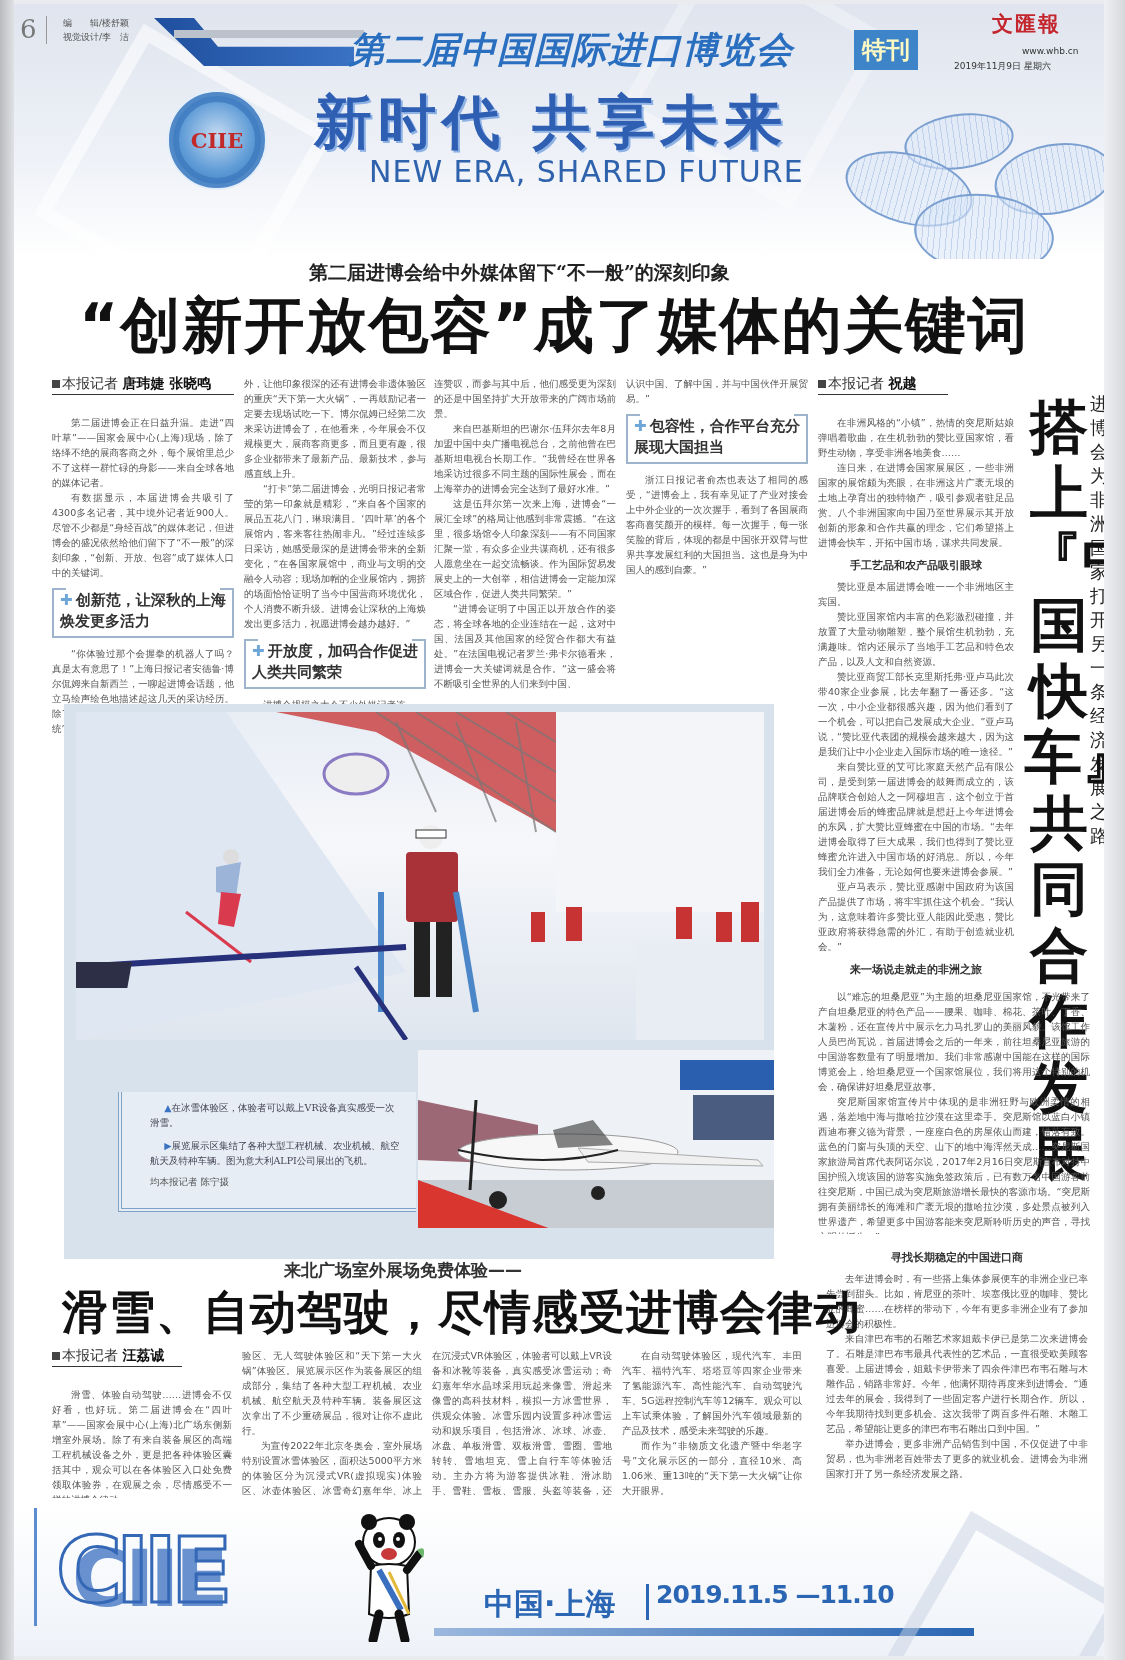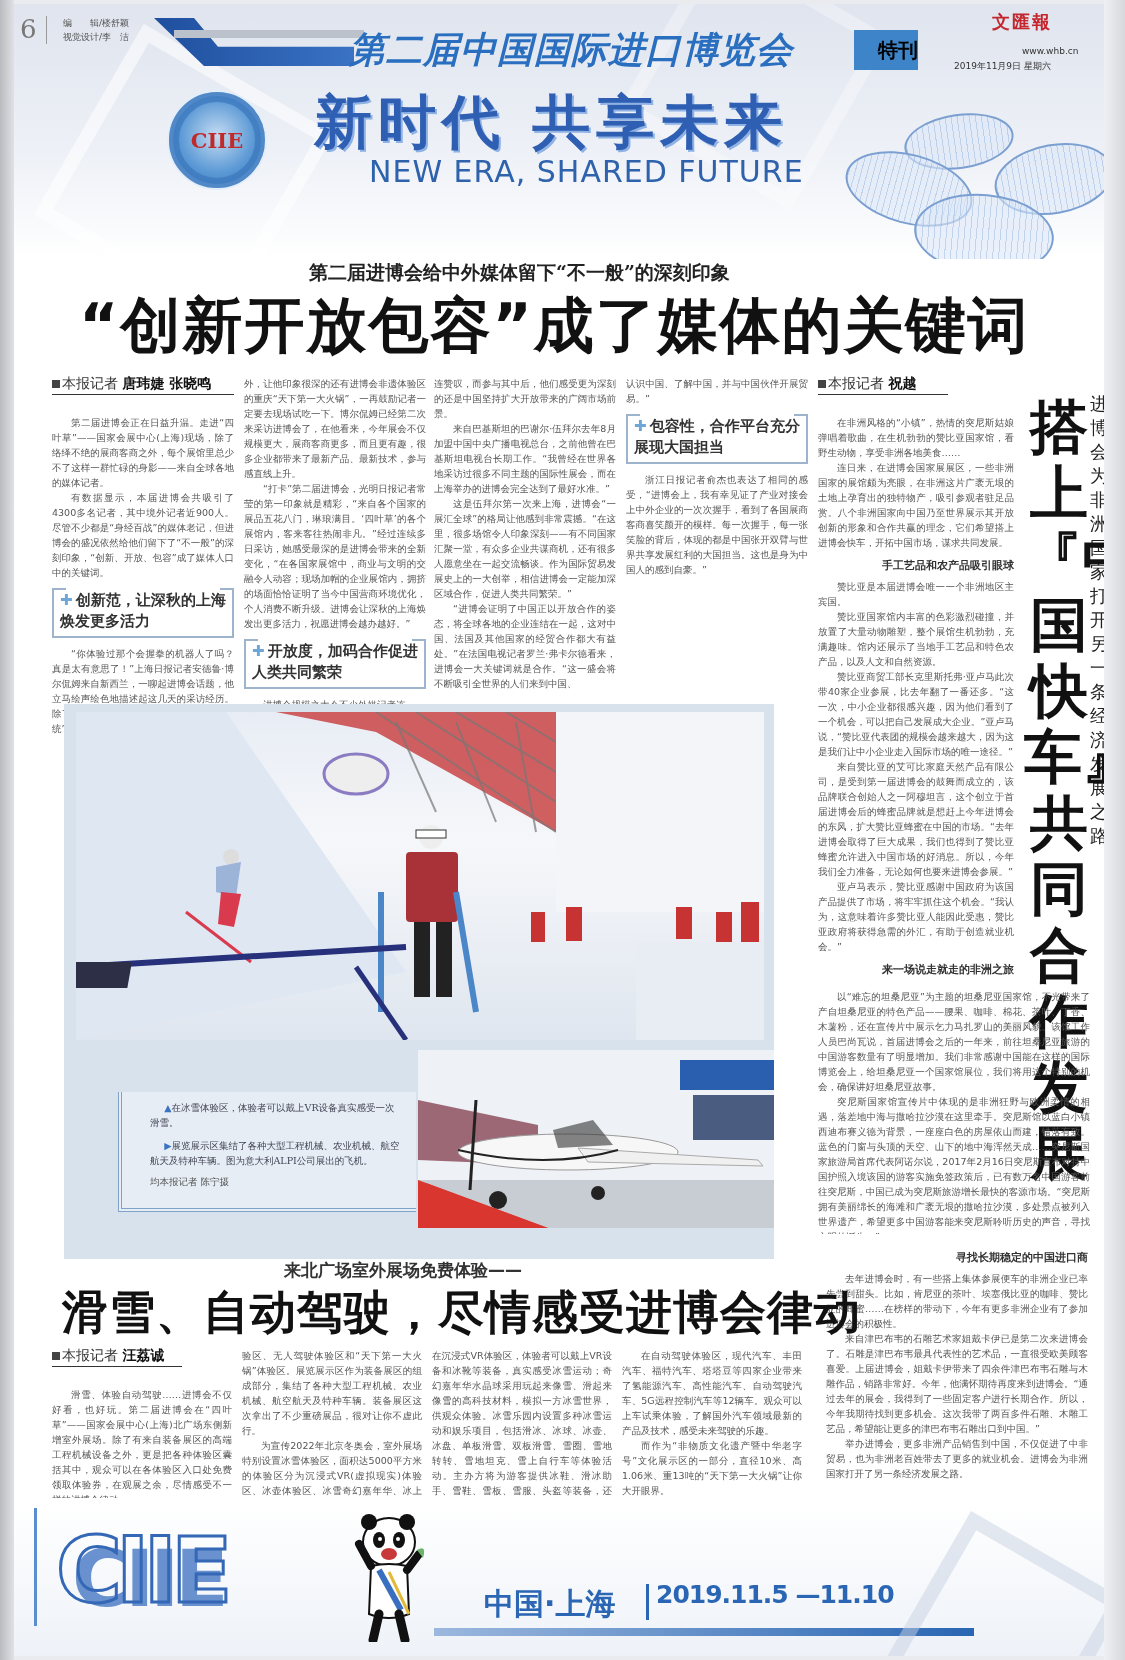--- a/index.html
+++ b/index.html
@@ -9,22 +9,22 @@
 .shadow-left{position:absolute;left:0;top:0;width:14px;height:1660px;background:linear-gradient(90deg,#b9bbbf,#dfe1e5)}
 .shadow-right{position:absolute;right:0;top:0;width:21px;height:1660px;background:linear-gradient(90deg,#eef0f3,#d6d8dc)}
 
 .masthead{position:absolute;left:0;top:0;width:1090px;height:255px;background:linear-gradient(180deg,#dfe4ee 0%,#eef1f7 60%,#fff 100%);overflow:hidden}
 .hex{position:absolute;border:14px solid rgba(255,255,255,.55);transform:rotate(30deg)}
 .page-num{position:absolute;left:6px;top:10px;font-family:"DejaVu Serif",serif;font-size:26px;color:#777}
 .editor-info{position:absolute;left:32px;top:12px;font-size:9px;line-height:14px;color:#555;border-left:1px solid #999;padding-left:16px;width:90px}
 .stripe-dark{position:absolute;left:140px;top:14px;width:200px;height:48px;background:linear-gradient(90deg,#1f4f9e,#3a72c4);clip-path:polygon(0 0,20% 0,32% 60%,100% 60%,100% 100%,25% 100%)}
 .stripe-grey{position:absolute;left:160px;top:26px;width:190px;height:8px;background:#bcc2cc}
 .expo-title{position:absolute;left:335px;top:22px;font-size:36px;font-weight:bold;font-style:italic;color:#2a6fbf;letter-spacing:1px}
-.special-badge{position:absolute;left:840px;top:26px;width:64px;height:40px;background:#3d84c8;color:#000000;font-size:20px;font-weight:bold;text-align:right;line-height:40px}
-.paper-name{position:absolute;left:978px;top:6px;font-family:"DejaVu Serif",serif;font-size:18px;font-weight:bold;color:#c4262e;letter-spacing:2px}
+.special-badge{position:absolute;left:840px;top:26px;width:64px;height:40px;background:#3d84c8;color:#fef9c3;font-size:24px;font-weight:bold;text-align:center;line-height:40px}
+.paper-name{position:absolute;left:978px;top:6px;font-family:"DejaVu Serif",serif;font-size:21px;font-weight:bold;color:#c4262e;letter-spacing:2px}
 .paper-url{position:absolute;left:1008px;top:42px;font-size:9px;color:#333}
 .paper-date{position:absolute;left:940px;top:56px;font-size:9px;color:#333}
 .logo{position:absolute;left:155px;top:88px;width:96px;height:96px;border-radius:50%;background:radial-gradient(circle at 50% 45%,#c6dcf2 0%,#5e9bd6 55%,#2d6db5 100%);border:4px solid #8fbde6;box-shadow:0 0 0 2px #e3eefa}
 .logo-text{position:absolute;left:0;top:32px;width:100%;text-align:center;font-family:"DejaVu Serif",serif;font-weight:bold;font-size:21px;color:#c22a2a}
 .logo-ring{position:absolute;left:-4px;top:-4px;width:96px;height:96px;border-radius:50%;border:10px solid rgba(60,120,190,.75)}
 .slogan{position:absolute;left:300px;top:80px;font-size:58px;font-weight:900;color:#2f5fb3;letter-spacing:6px;text-shadow:2px 2px 0 #8fb2e5}
 .slogan-en{position:absolute;left:355px;top:150px;font-size:30px;color:#2e62ad;letter-spacing:1px}
 .pavilion{position:absolute;left:830px;top:100px;width:260px;height:150px}
 .petal{position:absolute;border:2px solid #7a9fd0;border-radius:50%;background:repeating-linear-gradient(90deg,rgba(122,159,208,.35) 0 1px,transparent 1px 6px),rgba(220,232,248,.6)}
 
@@ -34,21 +34,21 @@
 .col p{text-indent:2em}
 .byline{font-size:14px;color:#333;border-bottom:1px solid #333;padding-bottom:3px;margin-bottom:20px;text-indent:0 !important}
 .byline b{color:#111}
 .sq{display:inline-block;width:8px;height:8px;background:#444;margin-right:2px;vertical-align:middle}
 .subhead-box{border:2px solid #9db4cc;border-top:none;padding:2px 6px 4px;margin:8px 0 8px;position:relative;font-size:15px;font-weight:bold;color:#333;line-height:21px}
 .subhead-box::before{content:"";position:absolute;left:-2px;right:-2px;top:0;height:2px;background:linear-gradient(90deg,#9db4cc 0 14px,transparent 14px calc(100% - 14px),#9db4cc calc(100% - 14px))}
 .plus{color:#6ea6d8;margin-right:3px}
 
 .v-headline{position:absolute;left:1010px;top:390px;width:70px;font-family:"DejaVu Serif",serif;font-size:58px;font-weight:bold;color:#111;line-height:66px;text-align:center}
 .v-subtitle{position:absolute;left:1074px;top:388px;width:22px;font-size:18px;color:#222;line-height:24px;text-align:center}
-.section-head{font-size:11px;font-weight:bold;color:#333;text-align:right;margin:8px 0 6px;text-indent:0 !important}
+.section-head{font-size:11px;font-weight:bold;color:#333;text-align:center;margin:8px 0 6px;text-indent:0 !important}
 
 .photo-frame{position:absolute;left:50px;top:700px;width:710px;height:555px;background:#d8e2ec}
 .photo1{position:absolute;left:62px;top:708px;width:688px;height:328px;overflow:hidden;background:linear-gradient(180deg,#e8edf5 0%,#f6f7fa 40%,#dfe6ef 100%)}
 .photo2{position:absolute;left:404px;top:1046px;width:356px;height:178px;overflow:hidden;background:linear-gradient(180deg,#e7ebf1 0%,#f1f3f6 50%,#c9ced6 75%,#d44 75%)}
 .caption-box{position:absolute;left:104px;top:1088px;width:298px;height:120px;border-left:4px double #7ea2c8;border-bottom:4px double #7ea2c8;padding:8px 12px 0 28px;font-family:"DejaVu Serif",serif;font-size:9.5px;line-height:15px;color:#445;background:#e6edf4}
 .caption-box p{margin-bottom:8px;text-indent:1.5em}
 .tri{color:#3a73c2}
 .credit{text-align:left;color:#555;text-indent:0 !important;margin-top:-2px}
 
 .subtitle-2{position:absolute;left:270px;top:1255px;font-size:17px;font-weight:bold;color:#333}

